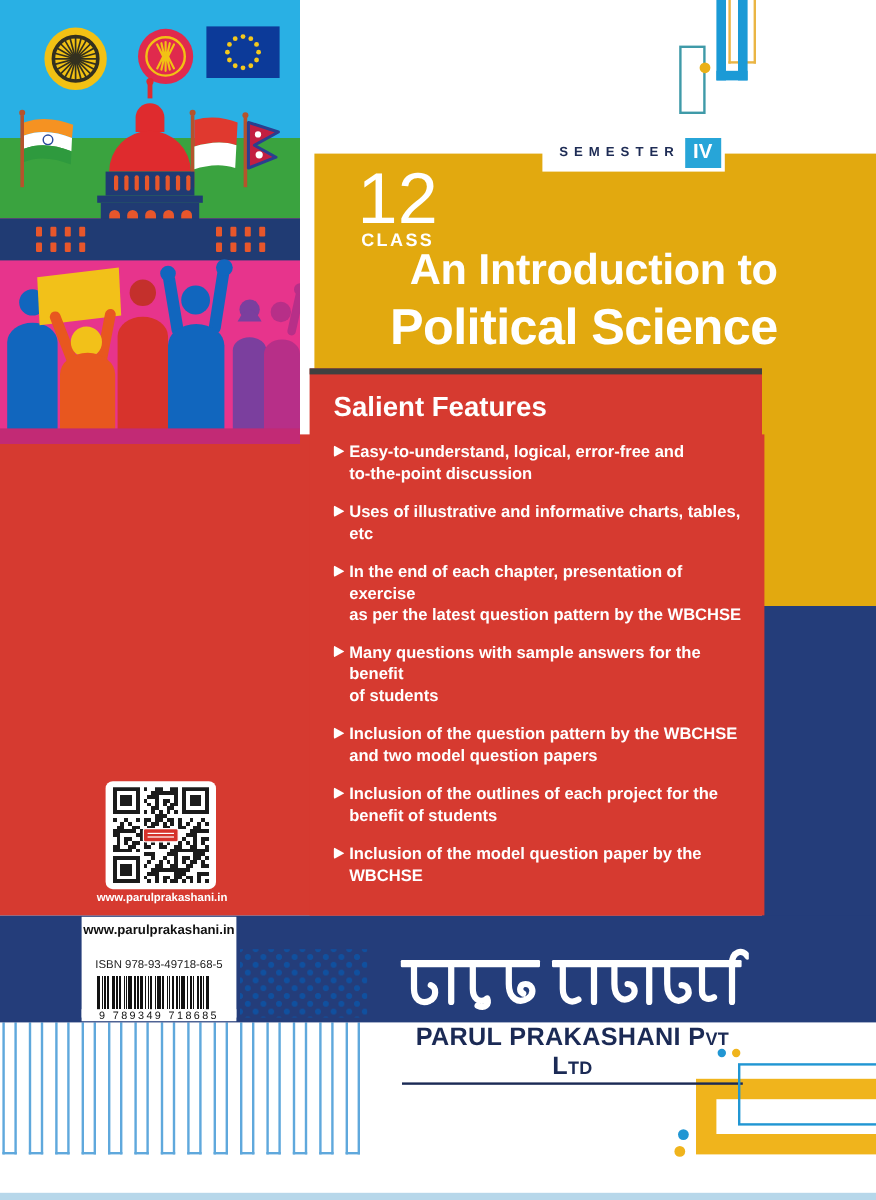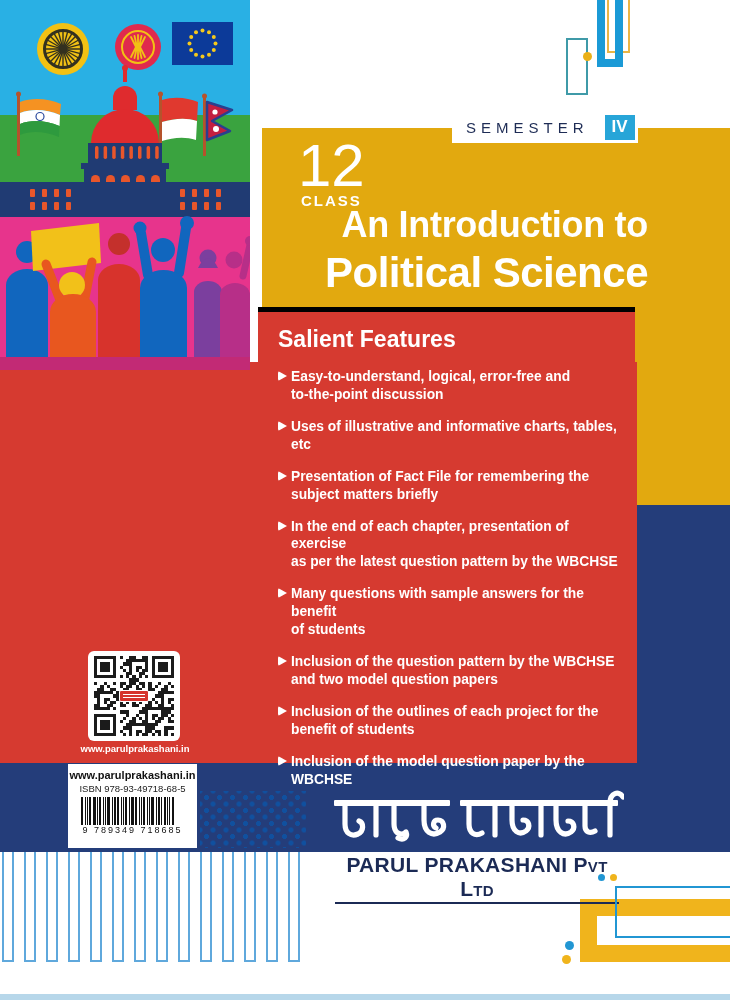--- a/index.html
+++ b/index.html
@@ -4,34 +4,34 @@
 <style>
   html,body{margin:0;padding:0;}
   body{font-family:"Liberation Sans","DejaVu Sans",sans-serif;background:#888;}
   #page{position:relative;width:730px;height:1000px;background:#ffffff;overflow:hidden;margin:0 auto;}
   #page *{box-sizing:border-box;}
 
   
   .yellow-panel{position:absolute;left:262px;top:128px;width:468px;height:379px;background:#e2a90f;}
   .navy-col{position:absolute;left:635px;top:505px;width:95px;height:260px;background:#243d7a;}
   .red-left{position:absolute;left:0;top:362px;width:637px;height:401px;background:#d63a30;}
-  .features-panel{position:absolute;left:258px;top:307px;width:377px;height:456px;background:#d63a30;border-top:5px solid #000000;padding:14px 12px 0 20px;z-index:3;}
+  .features-panel{position:absolute;left:258px;top:307px;width:377px;height:456px;background:#d63a30;border-top:5px solid #404040;padding:14px 12px 0 20px;z-index:3;}
   .navy-band{position:absolute;left:0;top:763px;width:730px;height:89px;background:#243d7a;z-index:2;}
   .bottom-line{position:absolute;left:0;top:994px;width:730px;height:6px;background:#b7d7ea;}
 
   
   .deco-u-orange{position:absolute;left:607px;top:0;width:23px;height:53px;border:2px solid #eab544;border-top:none;}
   .deco-u-blue{position:absolute;left:597px;top:0;width:26px;height:67px;border:8px solid #1b9ad6;border-top:none;}
   .deco-rect-teal{position:absolute;left:566px;top:38px;width:22px;height:57px;border:2px solid #3f9aa8;}
   .deco-dot{position:absolute;border-radius:50%;}
   .dot-gold-top{left:583px;top:52px;width:9px;height:9px;background:#eab018;}
 
   
   .sem-badge{position:absolute;left:452px;top:111px;height:32px;background:#fff;display:flex;align-items:center;padding:0 3px 0 14px;z-index:4;}
-  .sem-label{color:#1e2c55;font-weight:normal;font-size:15px;letter-spacing:5px;margin-right:16px;}
+  .sem-label{color:#1e2c55;font-weight:bold;font-size:11px;letter-spacing:5px;margin-right:4px;}
   .sem-value{background:#27a5d8;color:#fff;font-weight:bold;font-size:17px;padding:2px 7px 3px;}
 
   
   .class-num{position:absolute;left:298px;top:136px;font-size:60px;font-weight:normal;color:#fff;line-height:1;z-index:4;}
   .class-label{position:absolute;left:301px;top:192px;font-size:15px;font-weight:bold;color:#fff;letter-spacing:2px;z-index:4;}
   .title-wrap{position:absolute;right:82px;top:204px;width:420px;text-align:right;color:#fff;z-index:4;}
   .title-line1{font-size:36px;font-weight:bold;letter-spacing:-0.3px;}
   .title-line2{font-size:42px;font-weight:bold;letter-spacing:-0.5px;margin-top:3px;}
 
   
@@ -43,21 +43,21 @@
 
   
   .qr-box{position:absolute;left:88px;top:651px;width:92px;height:90px;background:#fff;border-radius:6px;padding:5px;z-index:4;}
   .qr-label{position:absolute;left:50%;top:50%;transform:translate(-50%,-50%);width:30px;height:12px;background:#d6332c;border-radius:2px;border:1px solid #fff;}
   .qr-label:after{content:"";display:block;margin:3px 3px 0;height:1px;background:#fff;box-shadow:0 3px 0 #fff;}
   .qr-caption{position:absolute;left:70px;top:743px;width:130px;text-align:center;color:#fff;font-size:9.5px;font-weight:bold;z-index:4;}
 
   
   .bc-box{position:absolute;left:68px;top:764px;width:129px;height:84px;background:#fff;text-align:center;padding-top:5px;z-index:4;}
   .bc-url{font-size:11px;font-weight:bold;color:#111;}
-  .bc-isbn{font-size:9.5px;color:#222;margin-top:2px;}
+  .bc-isbn{font-size:9.5px;color:#222;margin-top:18px;}
   .bc-bars{display:block;margin:3px auto 0;}
   .bc-digits{font-size:9px;color:#111;letter-spacing:2px;margin-top:-6px;background:#fff;position:relative;}
 
   
   .dots-grid{position:absolute;left:200px;top:791px;width:106px;height:57px;z-index:3;
     background-image:radial-gradient(circle,#10509f 2.2px,transparent 2.8px),radial-gradient(circle,#10509f 2.2px,transparent 2.8px);
     background-size:13px 13px;background-position:0 0,6.5px 6.5px;}
 
   
   .logo-bn{position:absolute;left:332px;top:787px;z-index:4;}
@@ -112,25 +112,20 @@
     <ul id="features-list">
         <li>
           <span class="tri"></span>
           <span class="ftxt">Easy-to-understand, logical, error-free and
 to-the-point discussion</span>
         </li>
         <li>
           <span class="tri"></span>
           <span class="ftxt">Uses of illustrative and informative charts, tables,
 etc</span>
-        </li>
-        <li>
-          <span class="tri"></span>
-          <span class="ftxt">Presentation of Fact File for remembering the
-subject matters briefly</span>
         </li>
         <li>
           <span class="tri"></span>
           <span class="ftxt">In the end of each chapter, presentation of exercise
 as per the latest question pattern by the WBCHSE</span>
         </li>
         <li>
           <span class="tri"></span>
           <span class="ftxt">Many questions with sample answers for the benefit
 of students</span>

